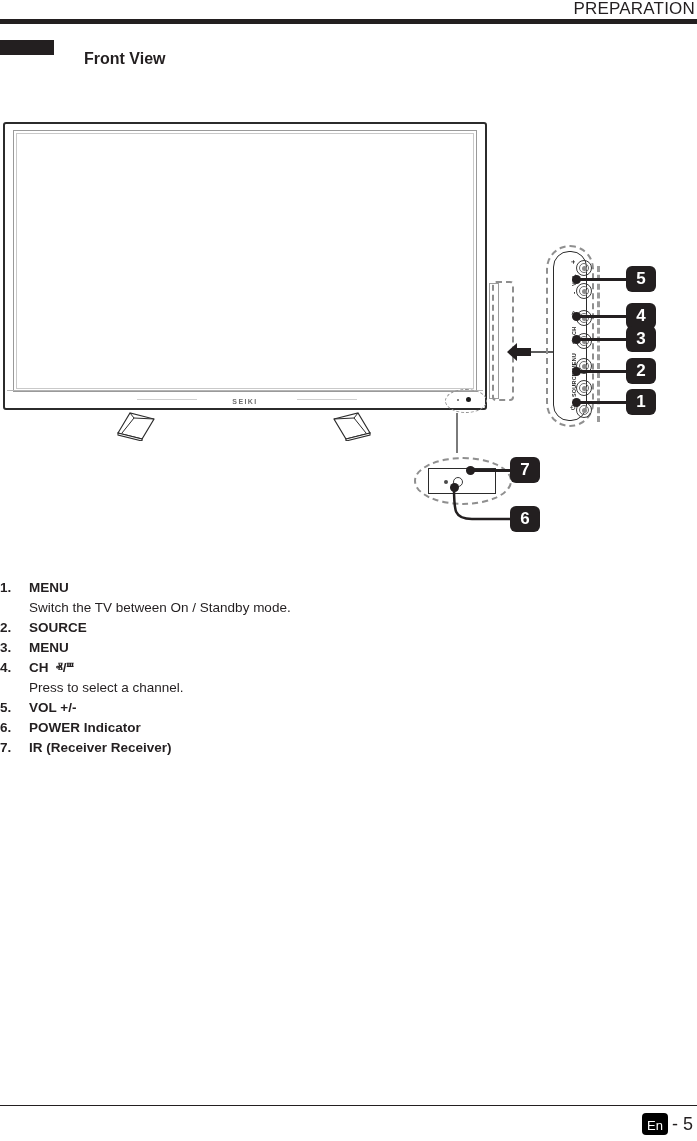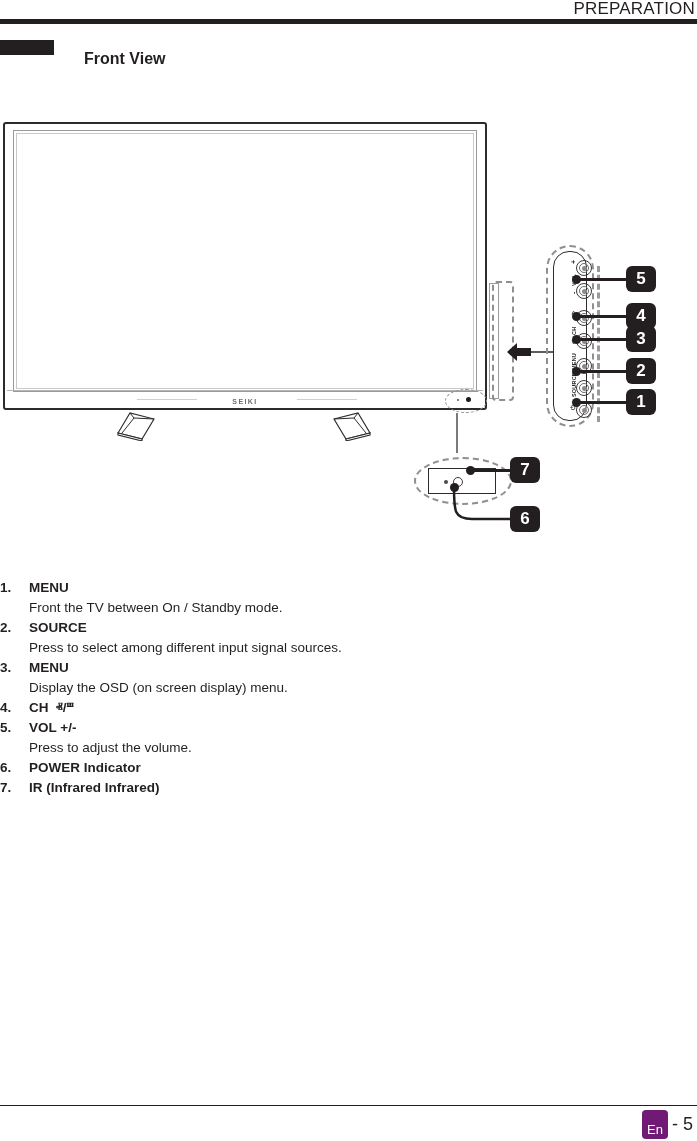--- a/index.html
+++ b/index.html
@@ -221,22 +221,22 @@
   
   #footer-rule {
     position:absolute; left:0; top:1105px; width:697px; height:1px;
     background:#231f20;
   }
   #footer {
     position:absolute; right:4px; top:1112px; height:24px;
     display:flex; align-items:center; gap:4px;
   }
   #footer-lang {
-    background:#701a75; color:#ffffff; border-radius:4px;
-    font-size:13px; padding:12px 5px 2px 5px; line-height:15px;
+    background:#000000; color:#ffffff; border-radius:4px;
+    font-size:13px; padding:5px 5px 2px 5px; line-height:15px;
   }
   #footer-page {
     font-size:18px; color:#231f20;
   }
 </style>
 </head>
 <body>
 
 <div id="header">
   <div id="header-title">PREPARATION</div>
@@ -392,65 +392,63 @@
 
 </div>
 
 <div id="desc-list">
 
   <div class="desc-item">
     <div class="desc-head">
       <span class="desc-num">1.</span>
       <span class="desc-title">MENU</span>
     </div>
-    <div class="desc-body">Front the TV between On / Standby mode.</div>
+    <div class="desc-body">Switch the TV between On / Standby mode.</div>
   </div>
 
   <div class="desc-item">
     <div class="desc-head">
       <span class="desc-num">2.</span>
       <span class="desc-title">SOURCE</span>
     </div>
-    <div class="desc-body">Press to select among different input signal sources.</div>
   </div>
 
   <div class="desc-item">
     <div class="desc-head">
       <span class="desc-num">3.</span>
       <span class="desc-title">MENU</span>
     </div>
-    <div class="desc-body">Display the OSD (on screen display) menu.</div>
   </div>
 
   <div class="desc-item">
     <div class="desc-head">
       <span class="desc-num">4.</span>
       <span class="desc-title">CH  ⱏ/ⱎ</span>
     </div>
+    <div class="desc-body">Press to select a channel.</div>
   </div>
 
   <div class="desc-item">
     <div class="desc-head">
       <span class="desc-num">5.</span>
       <span class="desc-title">VOL +/-</span>
     </div>
-    <div class="desc-body">Press to adjust the volume.</div>
   </div>
 
   <div class="desc-item">
     <div class="desc-head">
       <span class="desc-num">6.</span>
       <span class="desc-title">POWER Indicator</span>
     </div>
   </div>
 
   <div class="desc-item">
     <div class="desc-head">
       <span class="desc-num">7.</span>
-      <span class="desc-title">IR (Infrared Infrared)</span>
+      <span class="desc-title">IR (Receiver Receiver)</span>
     </div>
   </div>
 
 </div>
 
 <div id="footer-rule"></div>
 <div id="footer">
   <span id="footer-lang">En</span>
   <span id="footer-page">- 5</span>
 </div>

